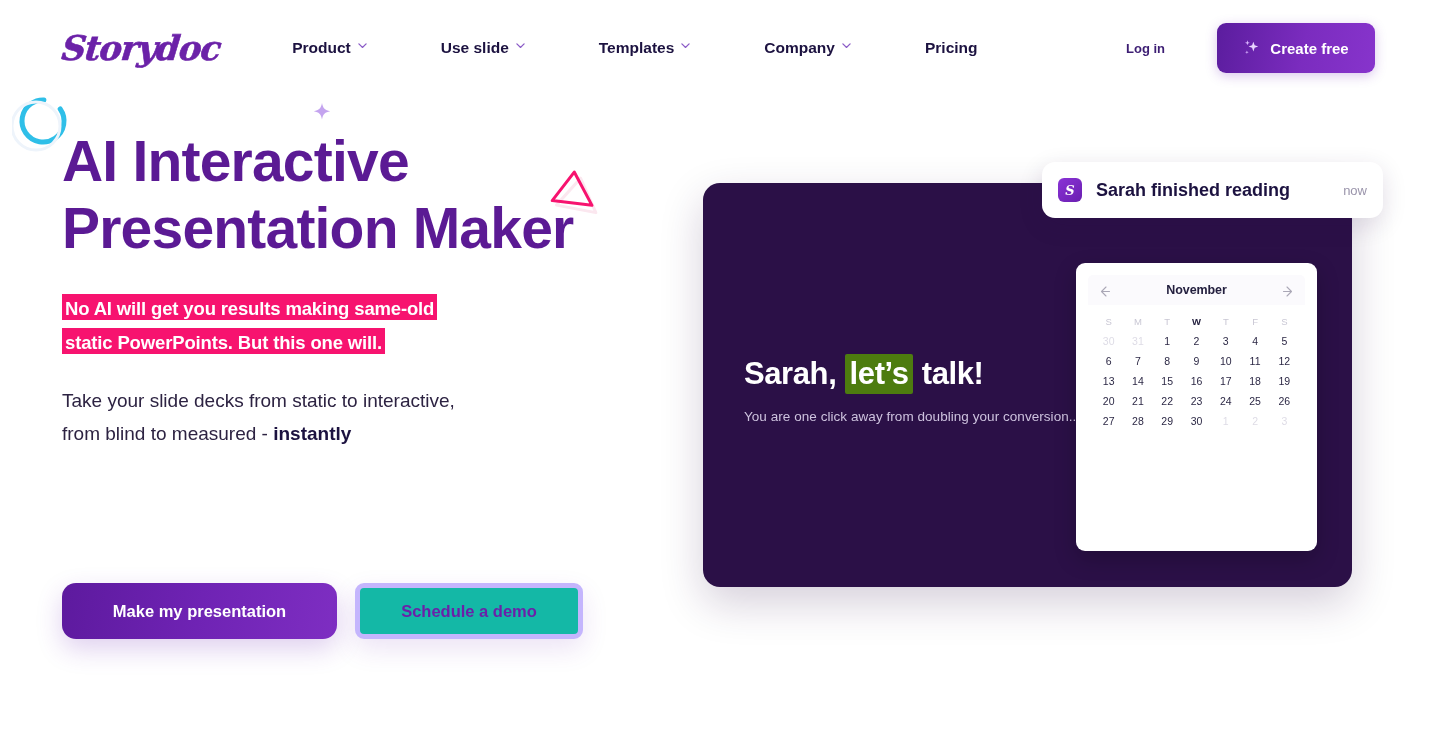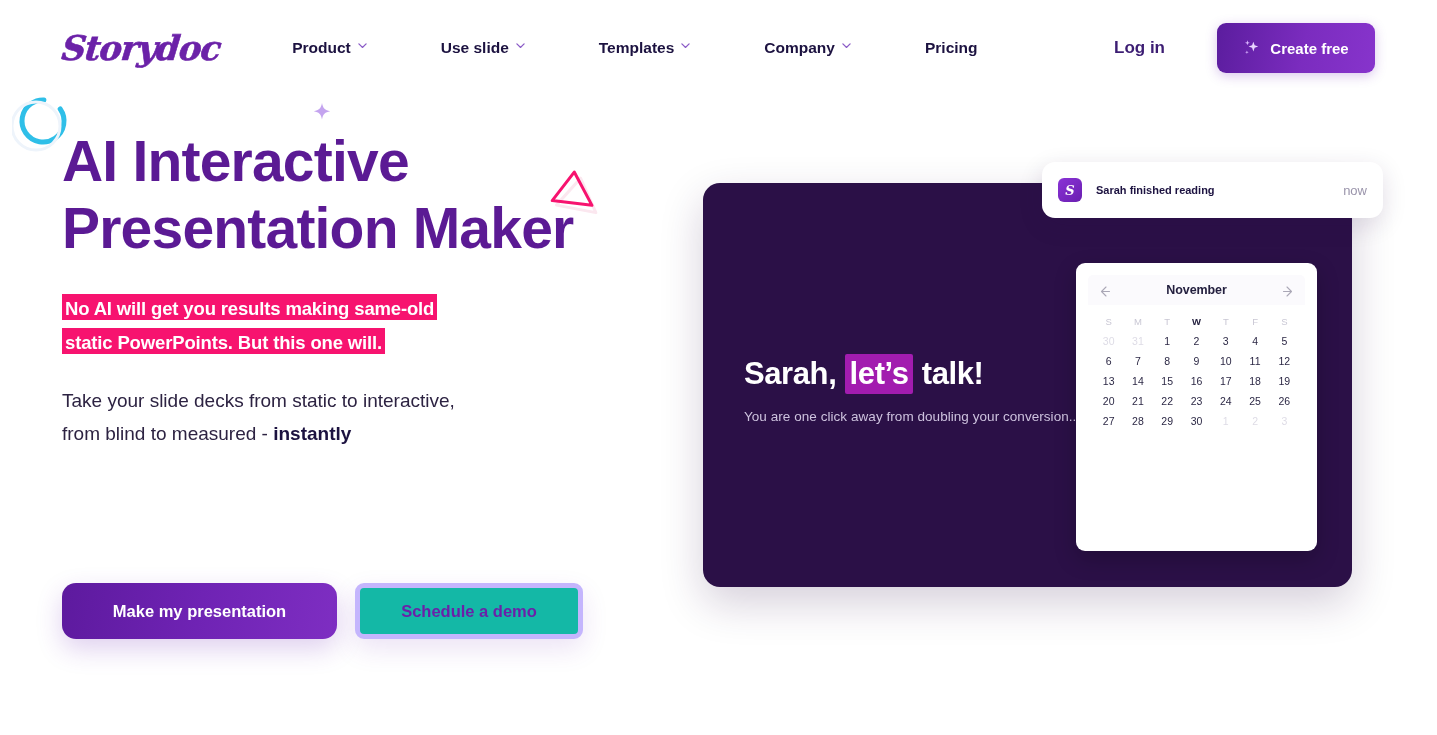--- a/index.html
+++ b/index.html
@@ -54,21 +54,21 @@
     flex: 0 0 auto;
   }
   .chev svg { display: block; }
 
   .nav-right {
     margin-left: auto;
     display: flex; align-items: center;
     gap: 0;
   }
   .login-link {
-    font-size: 17px; font-weight: bold;
+    font-size: 13px; font-weight: bold;
     color: #3c1d73;
     margin-right: 52px;
     cursor: pointer;
   }
   .btn-create {
     display: flex; align-items: center; justify-content: center;
     gap: 10px;
     width: 158px; height: 50px;
     border-radius: 9px;
     background: linear-gradient(100deg, #5b1d9e 0%, #7b2cbf 55%, #8734cc 100%);
@@ -159,21 +159,21 @@
     z-index: 10;
   }
   .slide-title {
     position: absolute; left: 41px; top: 173px;
     font-size: 31px; font-weight: bold;
     color: #ffffff;
     letter-spacing: -0.4px;
     white-space: nowrap;
   }
   .slide-title .mark {
-    background: #a21caf;
+    background: #4d7c0f;
     color: #ffffff;
     padding: 2px 5px 3px 5px;
     border-radius: 2px;
   }
   .slide-sub {
     position: absolute; left: 41px; top: 226px;
     font-size: 13.5px;
     color: #cdc2de;
     letter-spacing: 0.05px;
     white-space: nowrap;
@@ -237,21 +237,21 @@
     background: linear-gradient(140deg,#8a33d6 0%, #6a1fb0 100%);
     color: #ffffff;
     font-family: "DejaVu Serif", serif;
     font-style: italic; font-weight: bold;
     font-size: 13px;
     display: flex; align-items: center; justify-content: center;
     flex: 0 0 auto;
   }
   .toast-text {
     margin-left: 14px;
-    font-size: 11px; font-weight: bold;
+    font-size: 18px; font-weight: bold;
     color: #1c1240;
   }
   .toast-time {
     margin-left: auto;
     font-size: 13px;
     color: #9a94ab;
   }
 </style>
 </head>
 <body>

